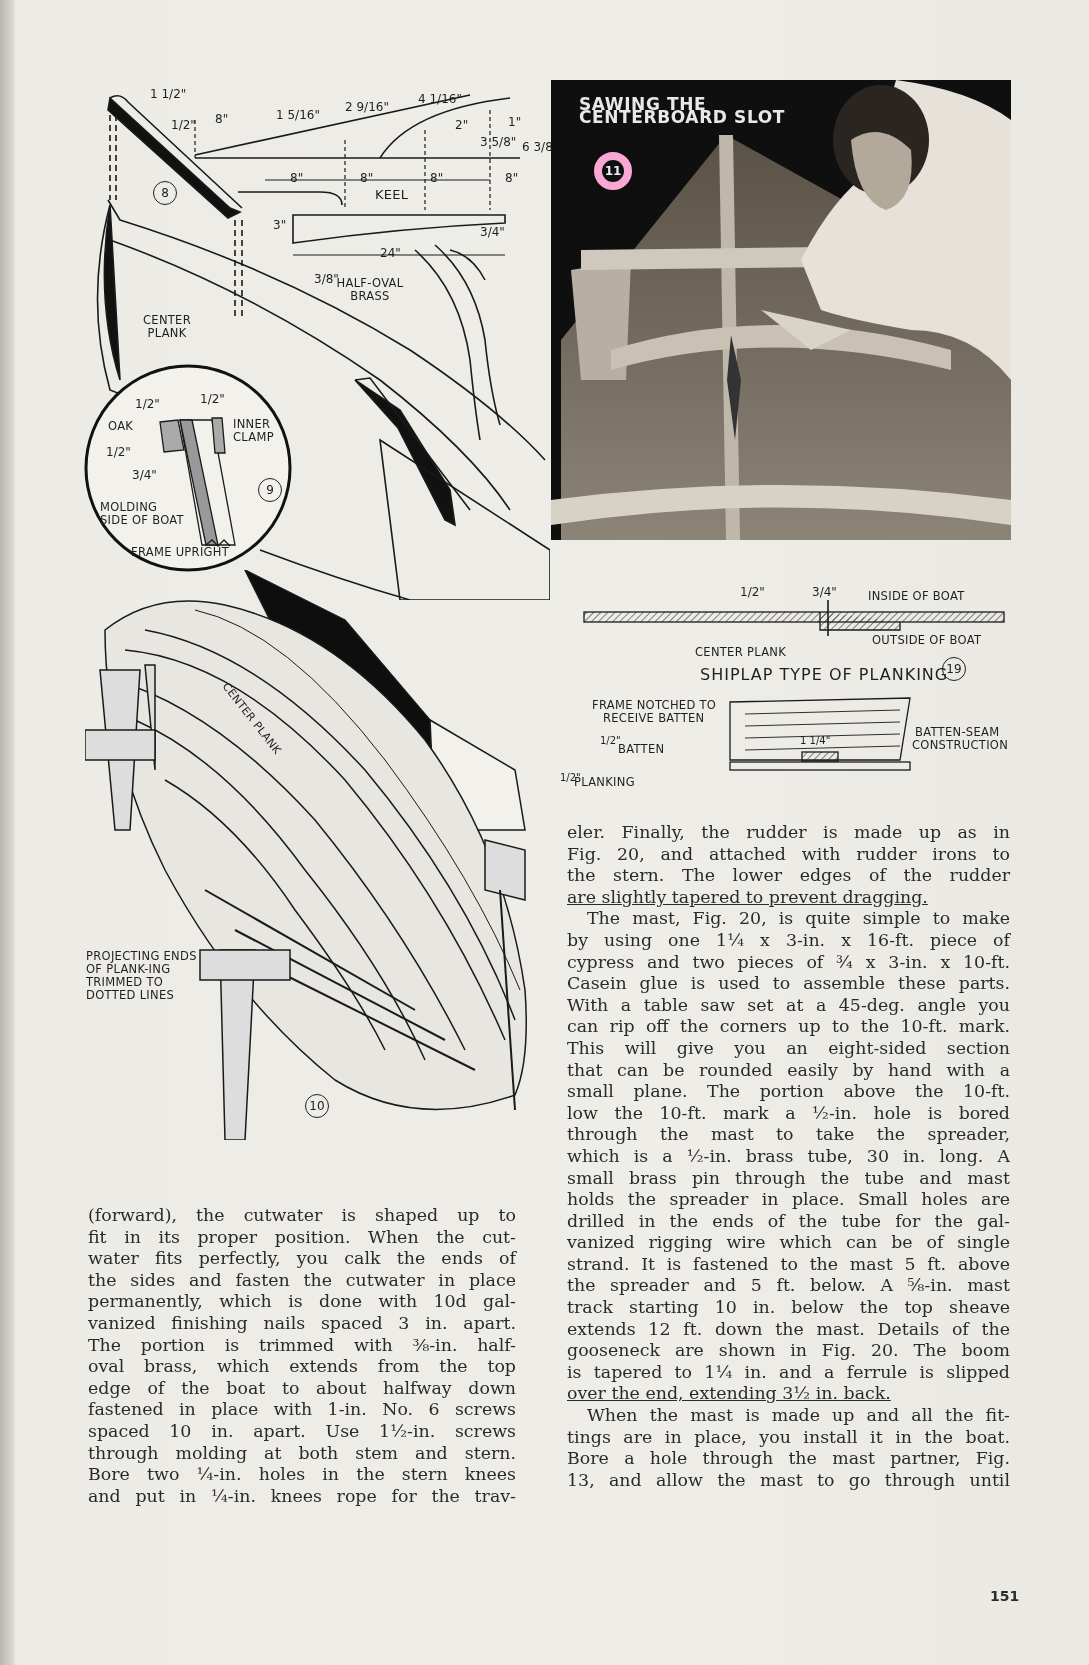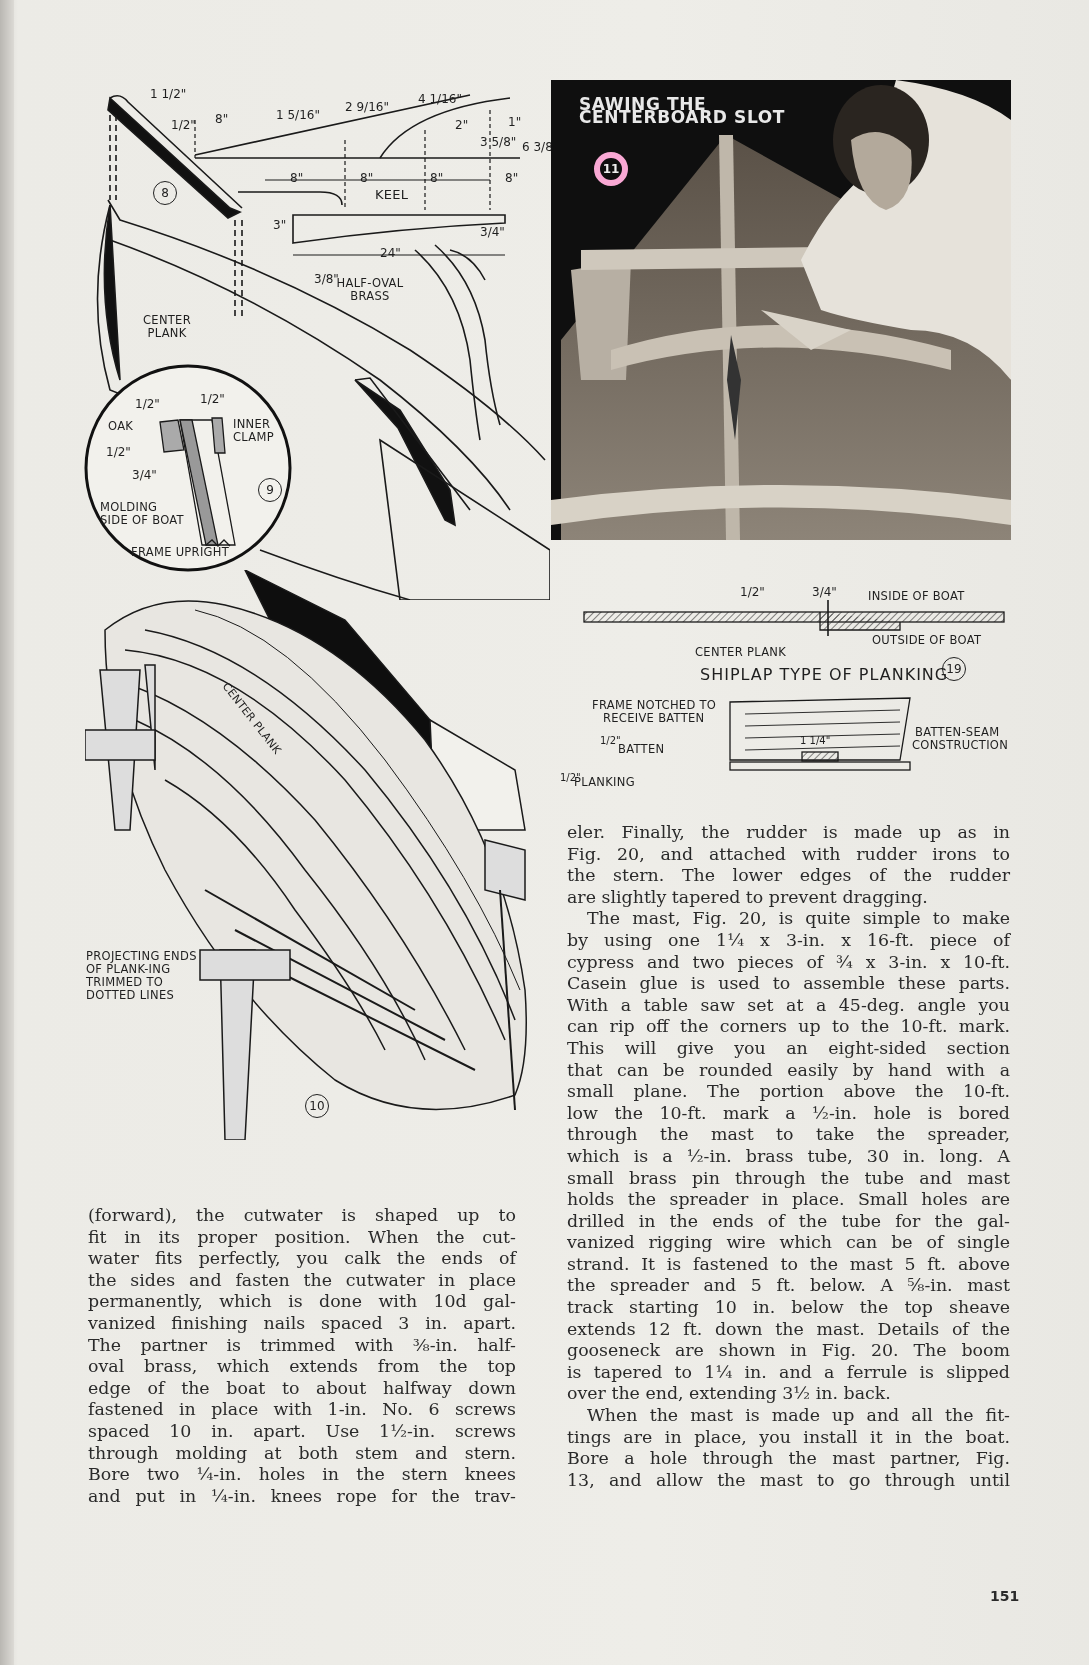--- a/index.html
+++ b/index.html
@@ -13,24 +13,24 @@
     position: absolute; left: 0; top: 0; width: 1089px; height: 1665px;
     background: linear-gradient(90deg, #d6d4cf 0px, #ecebe6 18px, #eeede8 60%, #e9e8e3 100%);
   }
   .spine { position: absolute; left: 0; top: 0; width: 14px; height: 1665px; background: linear-gradient(90deg, #b9b7b2, #dcdad5); }
   .lbl { position: absolute; font-family: "DejaVu Sans", sans-serif; font-size: 11.5px; line-height: 13px; color: #1f1f1f; letter-spacing: 0.3px; text-transform: uppercase; }
   .dim { position: absolute; font-family: "DejaVu Sans", sans-serif; font-size: 12px; color: #1f1f1f; }
   .fignum { position: absolute; width: 22px; height: 22px; border: 1.5px solid #222; border-radius: 50%;
             font-family: "DejaVu Sans", sans-serif; font-size: 12px; line-height: 22px; text-align: center; color: #222; }
   .photo { position: absolute; left: 551px; top: 80px; width: 460px; height: 460px; background: #0f0f0f; overflow: hidden; }
   .photo .cap { position: absolute; left: 28px; top: 18px; font-family: "DejaVu Sans", sans-serif; font-weight: bold; font-size: 17px; line-height: 13px; color: #e8e8e8; letter-spacing: 0.6px; }
-  .photo .pnum { position: absolute; left: 43px; top: 72px; width: 22px; height: 22px; border: 6px solid #f9a8d4; border-radius: 50%; color: #eee; font-family: "DejaVu Sans", sans-serif; font-weight: bold; font-size: 12px; line-height: 22px; text-align: center; }
+  .photo .pnum { position: absolute; left: 43px; top: 72px; width: 22px; height: 22px; border: 8px solid #f9a8d4; border-radius: 50%; color: #eee; font-family: "DejaVu Sans", sans-serif; font-weight: bold; font-size: 12px; line-height: 22px; text-align: center; }
   .col { position: absolute; font-family: "DejaVu Serif", serif; font-size: 17.4px; line-height: 21.6px; color: #2a2a2a; text-align: justify; }
   .col .ln { display: block; white-space: nowrap; text-align-last: justify; }
-  .col .ln.last { text-align-last: left; }
+  .col .ln.last { text-align-last: left; text-decoration: underline; }
   .col .ln.indent { text-indent: 20px; }
   .folio { position: absolute; left: 990px; top: 1588px; font-family: "DejaVu Sans", sans-serif; font-weight: bold; font-size: 14px; color: #2a2a2a; }
 </style>
 </head>
 <body>
 
 <div class="page">
   <div class="spine"></div>
 
   <svg style="position:absolute;left:80px;top:80px" width="470" height="520" viewBox="0 0 470 520">
@@ -202,21 +202,21 @@
   <span class="dim" style="left:560px;top:772px;font-size:10px">1/2"</span>
   <span class="lbl" style="left:574px;top:776px">PLANKING</span>
 
   <div class="col" style="left:88px;top:1205px;width:428px" id="leftcol">
       <span class="ln">(forward), the cutwater is shaped up to</span>
       <span class="ln">fit in its proper position. When the cut-</span>
       <span class="ln">water fits perfectly, you calk the ends of</span>
       <span class="ln">the sides and fasten the cutwater in place</span>
       <span class="ln">permanently, which is done with 10d gal-</span>
       <span class="ln">vanized finishing nails spaced 3 in. apart.</span>
-      <span class="ln">The partner is trimmed with ⅜-in. half-</span>
+      <span class="ln">The portion is trimmed with ⅜-in. half-</span>
       <span class="ln">oval brass, which extends from the top</span>
       <span class="ln">edge of the boat to about halfway down</span>
       <span class="ln">fastened in place with 1-in. No. 6 screws</span>
       <span class="ln">spaced 10 in. apart. Use 1½-in. screws</span>
       <span class="ln">through molding at both stem and stern.</span>
       <span class="ln">Bore two ¼-in. holes in the stern knees</span>
       <span class="ln">and put in ¼-in. knees rope for the trav-</span>
     </div>
   <div class="col" style="left:567px;top:822px;width:443px" id="rightcol">
       <span class="ln">eler. Finally, the rudder is made up as in</span>

